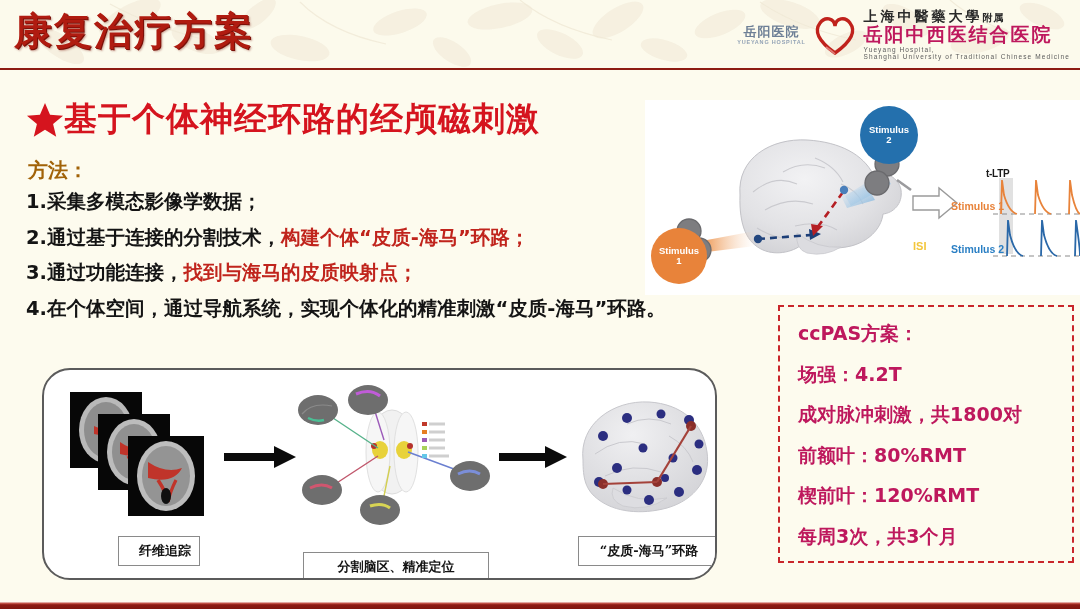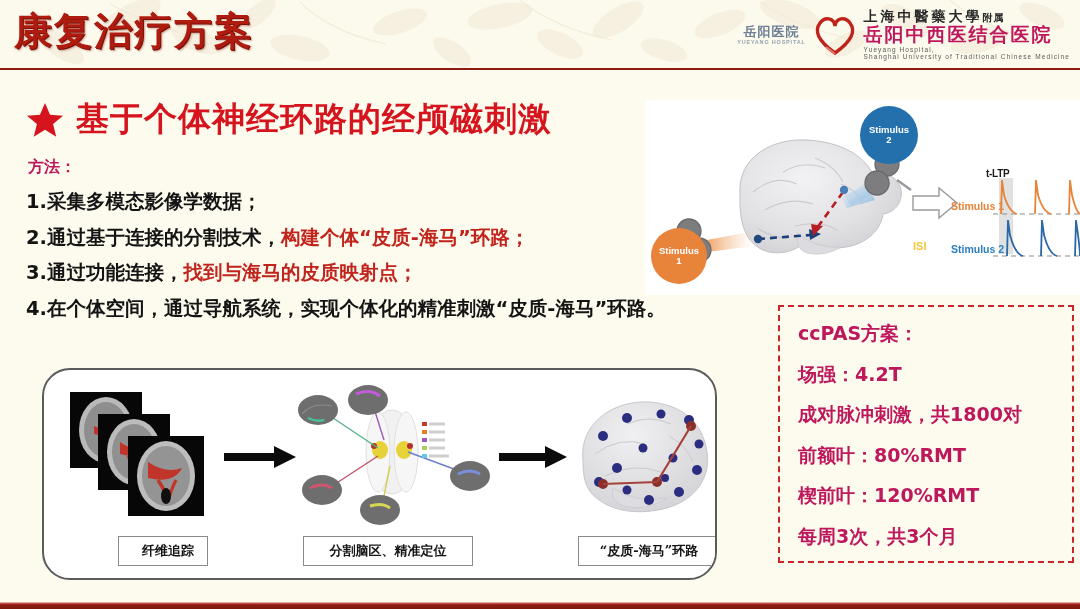--- a/index.html
+++ b/index.html
@@ -67,31 +67,31 @@
   .logo-line2 {
     font-size: 19px; font-weight: 700; color: #be185d; letter-spacing: 2px; margin-top: 1px;
     font-family: "DejaVu Sans", "Liberation Sans", sans-serif;
   }
   .logo-line3 { font-size: 6.5px; color: #5b5b5b; letter-spacing: 1.1px; margin-top: 2px; }
   .logo-line4 { font-size: 6.5px; color: #5b5b5b; letter-spacing: 1.1px; margin-top: 1px; }
 
   
   .heading-row {
     position: absolute; left: 26px; top: 97px;
-    display: flex; align-items: center; gap: 12px;
+    display: flex; align-items: center; 
   }
   .star-icon { width: 38px; height: 38px; display: block; }
   .heading-text {
     font-size: 33px; font-weight: 700; color: #d5141e; letter-spacing: 1px;
     font-family: "DejaVu Sans", "Liberation Sans", sans-serif;
   }
 
   .method-label {
     position: absolute; left: 28px; top: 157px;
-    font-size: 16px; font-weight: 700; color: #be185d;
+    font-size: 20px; font-weight: 700; color: #a16207;
     font-family: Liberation Serif, serif;
   }
   .steps { position: absolute; left: 26px; top: 192px; width: 790px; }
   .step {
     font-size: 19.5px; font-weight: 700; color: #141414;
     line-height: 1.0; margin-bottom: 16px; white-space: nowrap;
     font-family: "DejaVu Sans", "Liberation Sans", sans-serif;
   }
   .step .hl { color: #c0241c; }
 
@@ -379,21 +379,21 @@
           <rect x="0" y="0" width="76" height="80" fill="#070707"></rect>
           <ellipse cx="38" cy="40" rx="29" ry="35" fill="#bdbdbd"></ellipse>
           <ellipse cx="38" cy="40" rx="24" ry="30" fill="#949494"></ellipse>
           <path d="M20 26 q18 12 34 6 q-8 16 -34 10 Z" fill="#c0342a"></path>
           <path d="M30 44 q8 12 10 22" stroke="#c0342a" stroke-width="3.6" fill="none"></path>
           <path d="M48 44 q-6 12 -8 22" stroke="#c0342a" stroke-width="3.2" fill="none"></path>
           <ellipse cx="38" cy="60" rx="5" ry="8" fill="#101010"></ellipse>
         </g>
       </svg>
     </div>
-    <div class="caption-box" style="left:74px; top:166px; width:90px;padding-left:20px;">纤维追踪</div>
+    <div class="caption-box" style="left:74px; top:166px; width:82px;padding-left:20px;">纤维追踪</div>
 
     <svg class="arrow-blk" style="left:180px; top:76px;" width="72" height="22" viewBox="0 0 72 22">
       <path d="M0 7 L50 7 L50 0 L72 11 L50 22 L50 15 L0 15 Z" fill="#0b0b0b"></path>
     </svg>
 
     <svg class="flow-stage" style="left:250px; top:14px;" width="200" height="145" viewBox="0 0 200 145">
       <ellipse cx="98" cy="68" rx="24" ry="42" fill="#f1f1f1" stroke="#dcdcdc"></ellipse>
       <ellipse cx="84" cy="68" rx="12" ry="40" fill="#f6f6f6" stroke="#e0e0e0"></ellipse>
       <ellipse cx="112" cy="68" rx="12" ry="40" fill="#f6f6f6" stroke="#e0e0e0"></ellipse>
       <g fill="#e8d23a">
@@ -438,21 +438,21 @@
         <rect x="0" y="8" width="5" height="4" fill="#e67e22"></rect>
           <rect x="7" y="8.5" width="16" height="3" fill="#cfcfcf"></rect>
         <rect x="0" y="16" width="5" height="4" fill="#9b59b6"></rect>
           <rect x="7" y="16.5" width="16" height="3" fill="#cfcfcf"></rect>
         <rect x="0" y="24" width="5" height="4" fill="#a8d05a"></rect>
           <rect x="7" y="24.5" width="16" height="3" fill="#cfcfcf"></rect>
         <rect x="0" y="32" width="5" height="4" fill="#63c7e8"></rect>
           <rect x="7" y="32.5" width="20" height="3" fill="#cfcfcf"></rect>
       </g>
     </svg>
-    <div class="caption-box" style="left:259px; top:166px; width:170px;">分割脑区、精准定位</div>
+    <div class="caption-box" style="left:259px; top:182px; width:186px;">分割脑区、精准定位</div>
 
     <svg class="arrow-blk" style="left:455px; top:76px;" width="68" height="22" viewBox="0 0 68 22">
       <path d="M0 7 L46 7 L46 0 L68 11 L46 22 L46 15 L0 15 Z" fill="#0b0b0b"></path>
     </svg>
 
     <svg class="flow-stage" style="left:525px; top:14px;" width="150" height="145" viewBox="0 0 150 145">
       <defs>
         <radialGradient id="bg3" cx="40%" cy="30%" r="80%">
           <stop offset="0%" stop-color="#f0f0f2"></stop>
             <stop offset="100%" stop-color="#d2d2d6"></stop>

